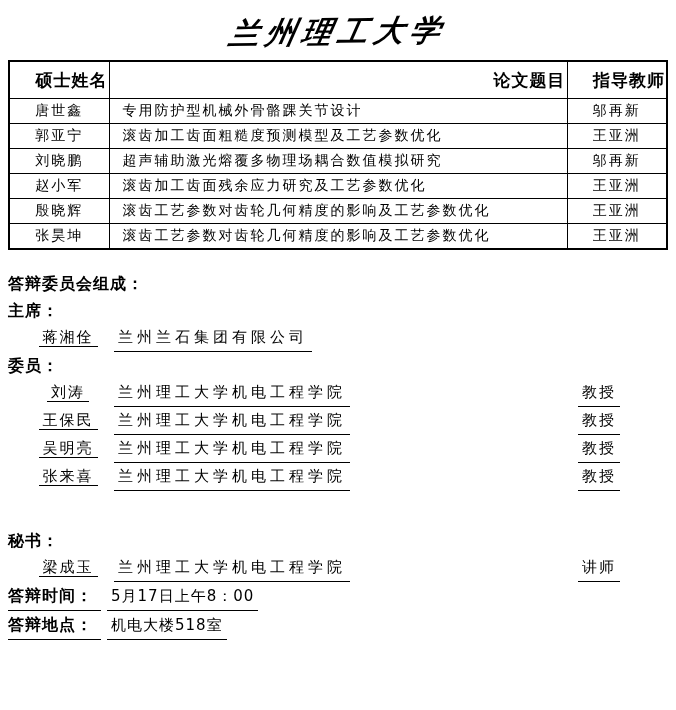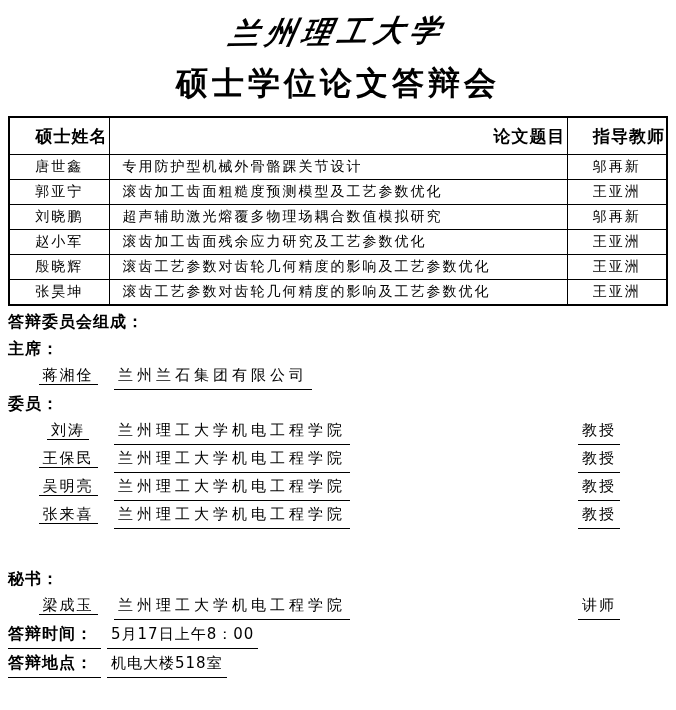--- a/index.html
+++ b/index.html
@@ -43,21 +43,21 @@
   .col-w-name { width: 100px; }
   .col-w-advisor { width: 100px; }
   td.c-name, td.c-advisor { text-align: center; }
   td.c-title { text-align: left; padding-left: 13px; }
 
   
   .sec-heading {
     font-size: 16px; font-weight: bold;
     line-height: 27px; letter-spacing: 1px;
   }
-  .sec-heading.first { margin-top: 2px; }
+  .sec-heading.first { margin-top: 20px; }
   .sec-heading.secretary { margin-top: 36px; }
 
   .person-row {
     display: flex; align-items: baseline;
     line-height: 27px; font-size: 15px; letter-spacing: 2px;
     padding-left: 20px;
   }
   .name-box { width: 80px; text-align: center; flex: none; }
   .u { border-bottom: 1px solid #000; padding: 0 4px; }
   .aff { margin-left: 6px; letter-spacing: 4px; }
@@ -73,21 +73,20 @@
 </style>
 </head>
 <body>
 
 <div class="page">
 
   <div class="logo-row">
     <span class="logo">兰州理工大学</span>
   </div>
 
-  <div class="title">硕士学位论文答辩会</div>
 
   <table class="thesis">
     <colgroup>
       <col class="col-w-name">
         <col>
         <col class="col-w-advisor">
     </colgroup>
     <thead>
       <tr>
         <th>硕士姓名</th>

